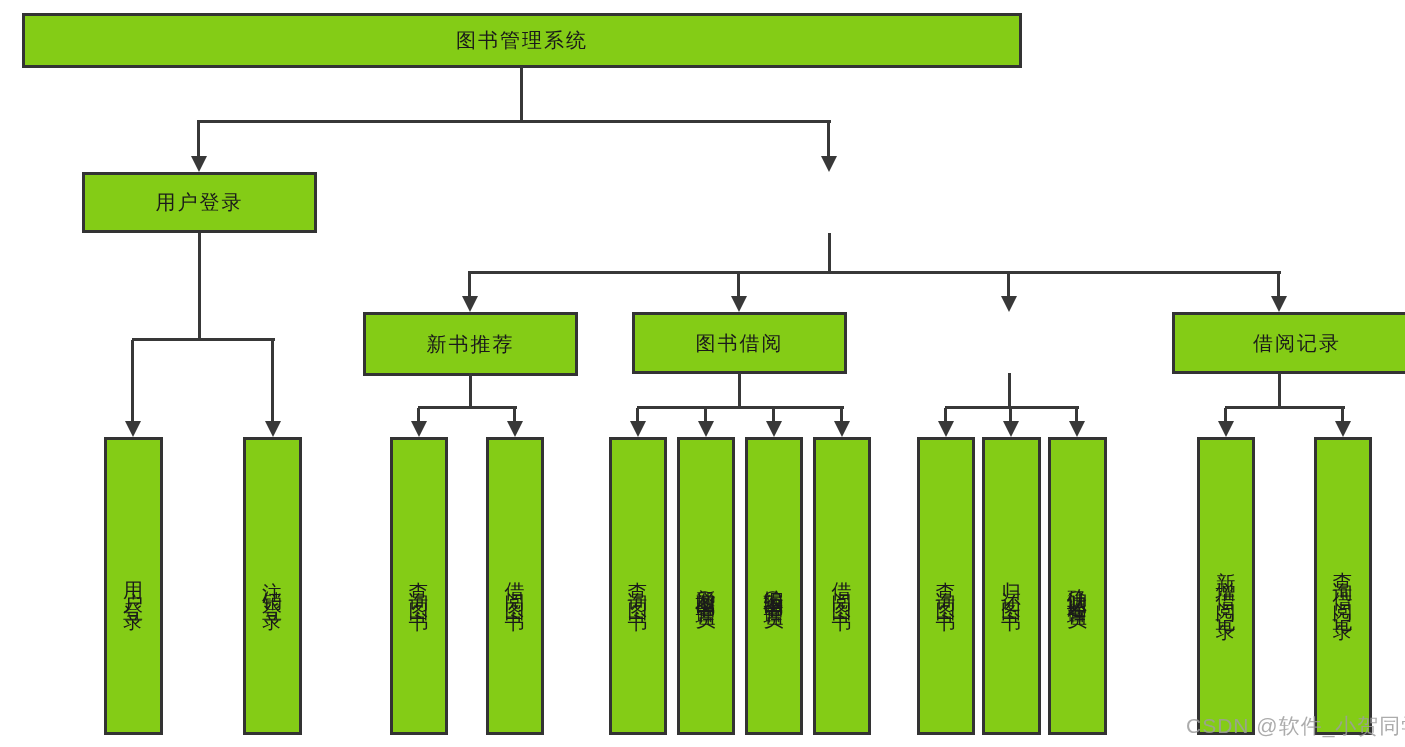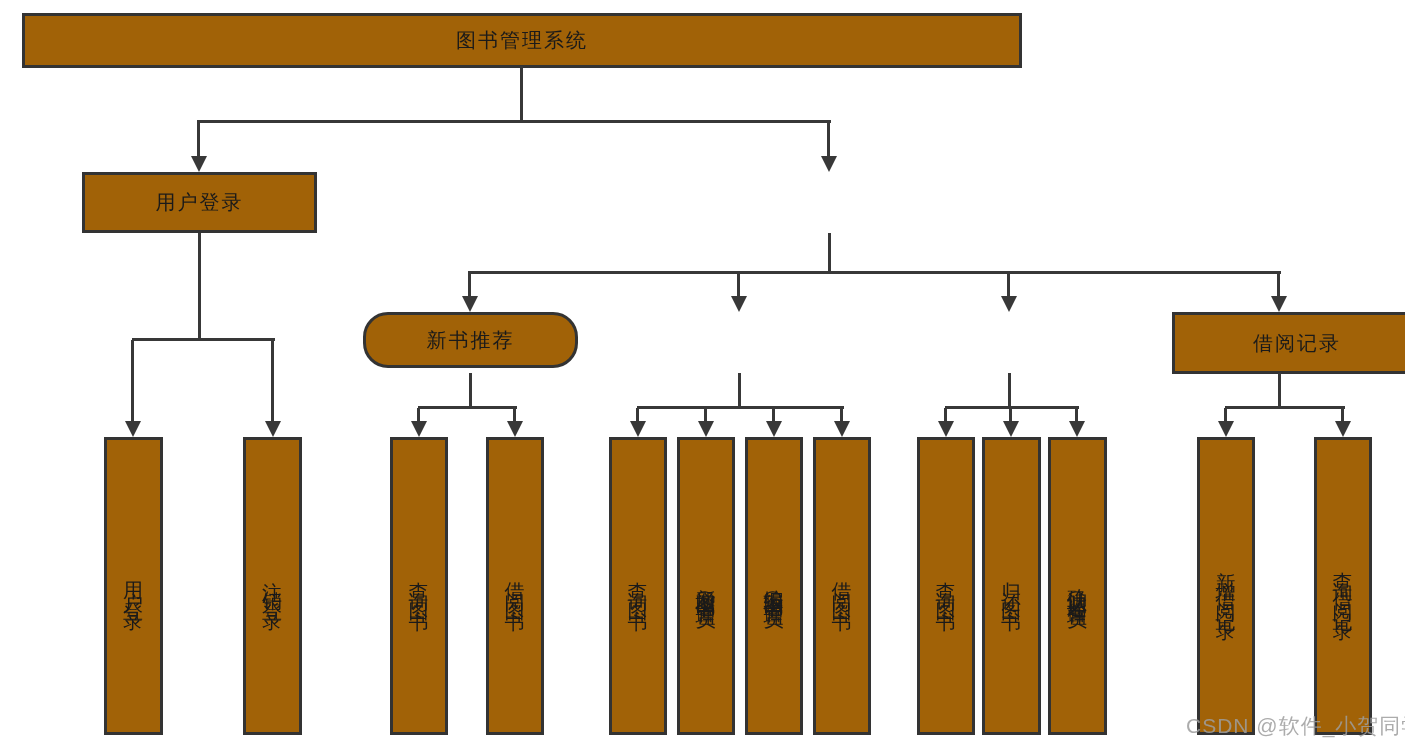--- a/index.html
+++ b/index.html
@@ -8,21 +8,21 @@
     position: relative;
     width: 1405px;
     height: 747px;
     background: #ffffff;
     overflow: hidden;
   }
   .box {
     position: absolute;
     box-sizing: border-box;
     border: 3px solid #333333;
-    background: #a16207;
+    background: #84cc16;
     display: flex;
     align-items: center;
     justify-content: center;
     color: #1a1a1a;
   }
   .box .label {
     font-size: 20px;
     letter-spacing: 2px;
     color: #1a1a1a;
     white-space: nowrap;
@@ -130,22 +130,25 @@
     </div>
   <div class="arrow" style="left:1009px; top:273px; height:39px;">
       <i class="shaft"></i>
       <i class="head"></i>
     </div>
   <div class="arrow" style="left:1279px; top:273px; height:39px;">
       <i class="shaft"></i>
       <i class="head"></i>
     </div>
 
-  <div class="box" style="left:363px; top:312px; width:215px; height:56px;border-radius:25px;">
+  <div class="box" style="left:363px; top:312px; width:215px; height:64px;">
     <span class="label">新书推荐</span>
+  </div>
+  <div class="box" style="left:632px; top:312px; width:215px; height:62px;">
+    <span class="label">图书借阅</span>
   </div>
   <div class="box" style="left:1172px; top:312px; width:250px; height:62px;">
     <span class="label">借阅记录</span>
   </div>
 
   <div class="vline" style="left:469px; top:373px; height:36px;"></div>
   <div class="hline" style="left:418px; top:406px; width:99px;"></div>
   <div class="arrow" style="left:419px; top:408px; height:29px;">
       <i class="shaft"></i>
       <i class="head"></i>

